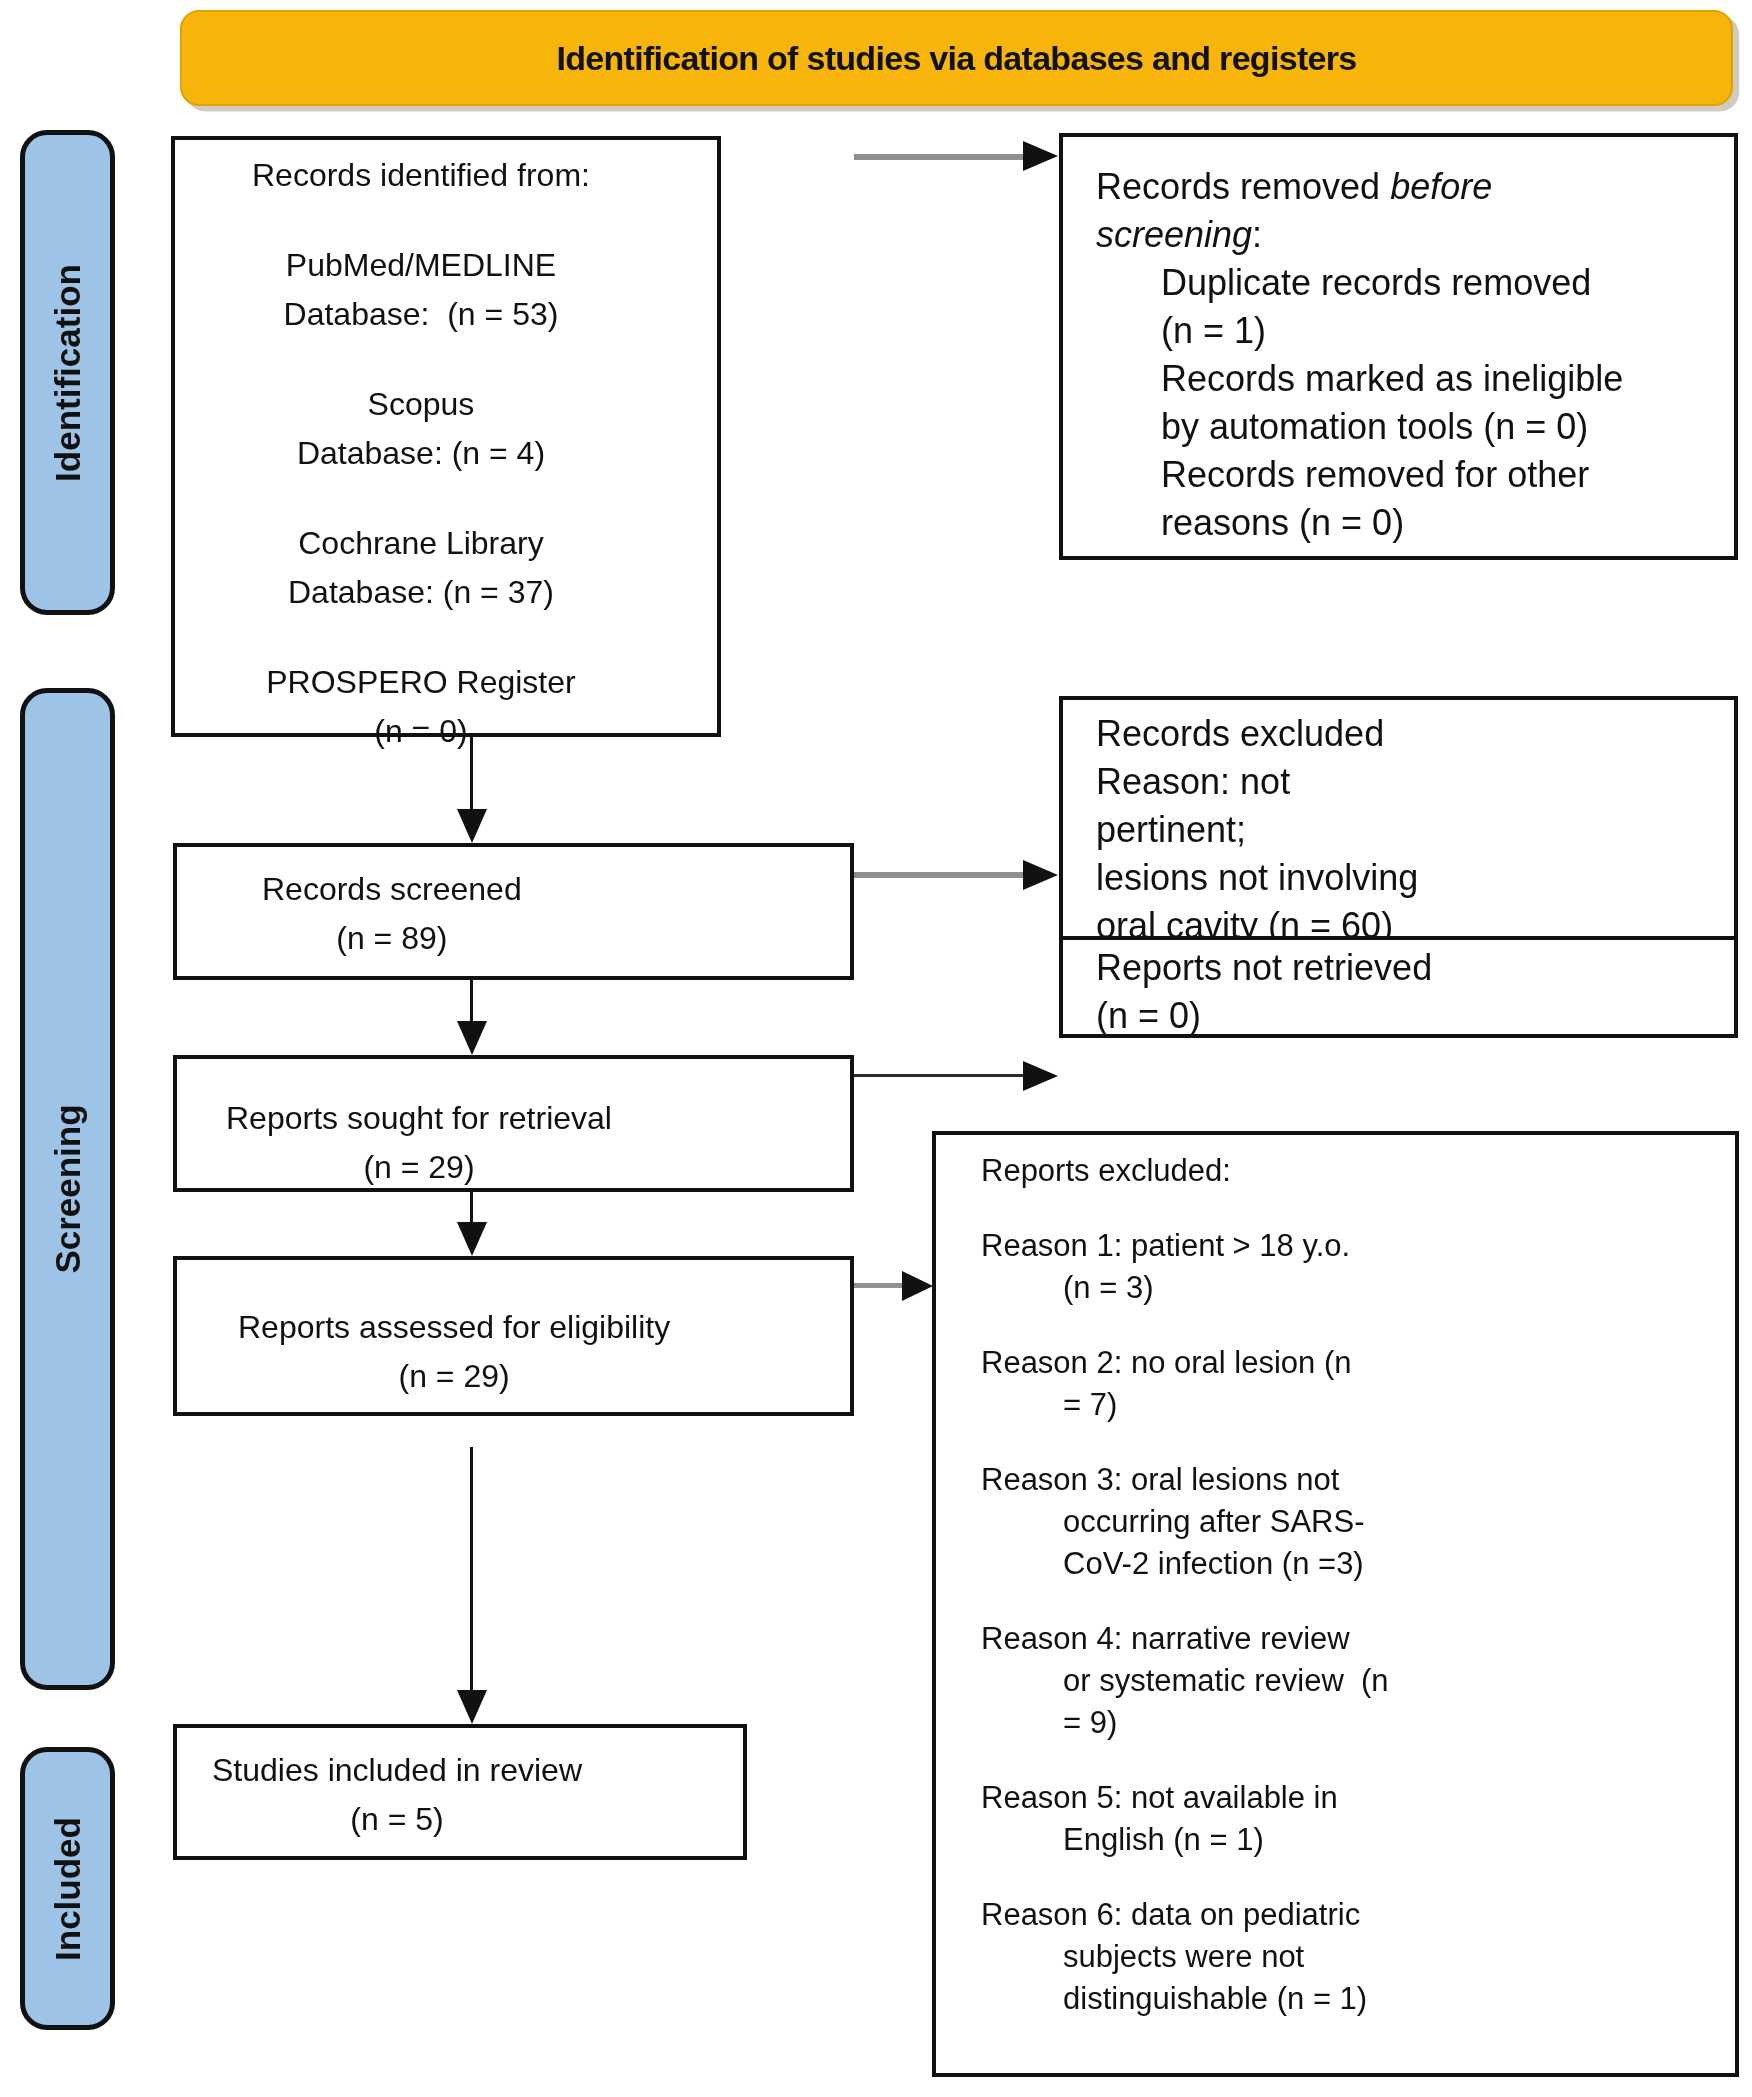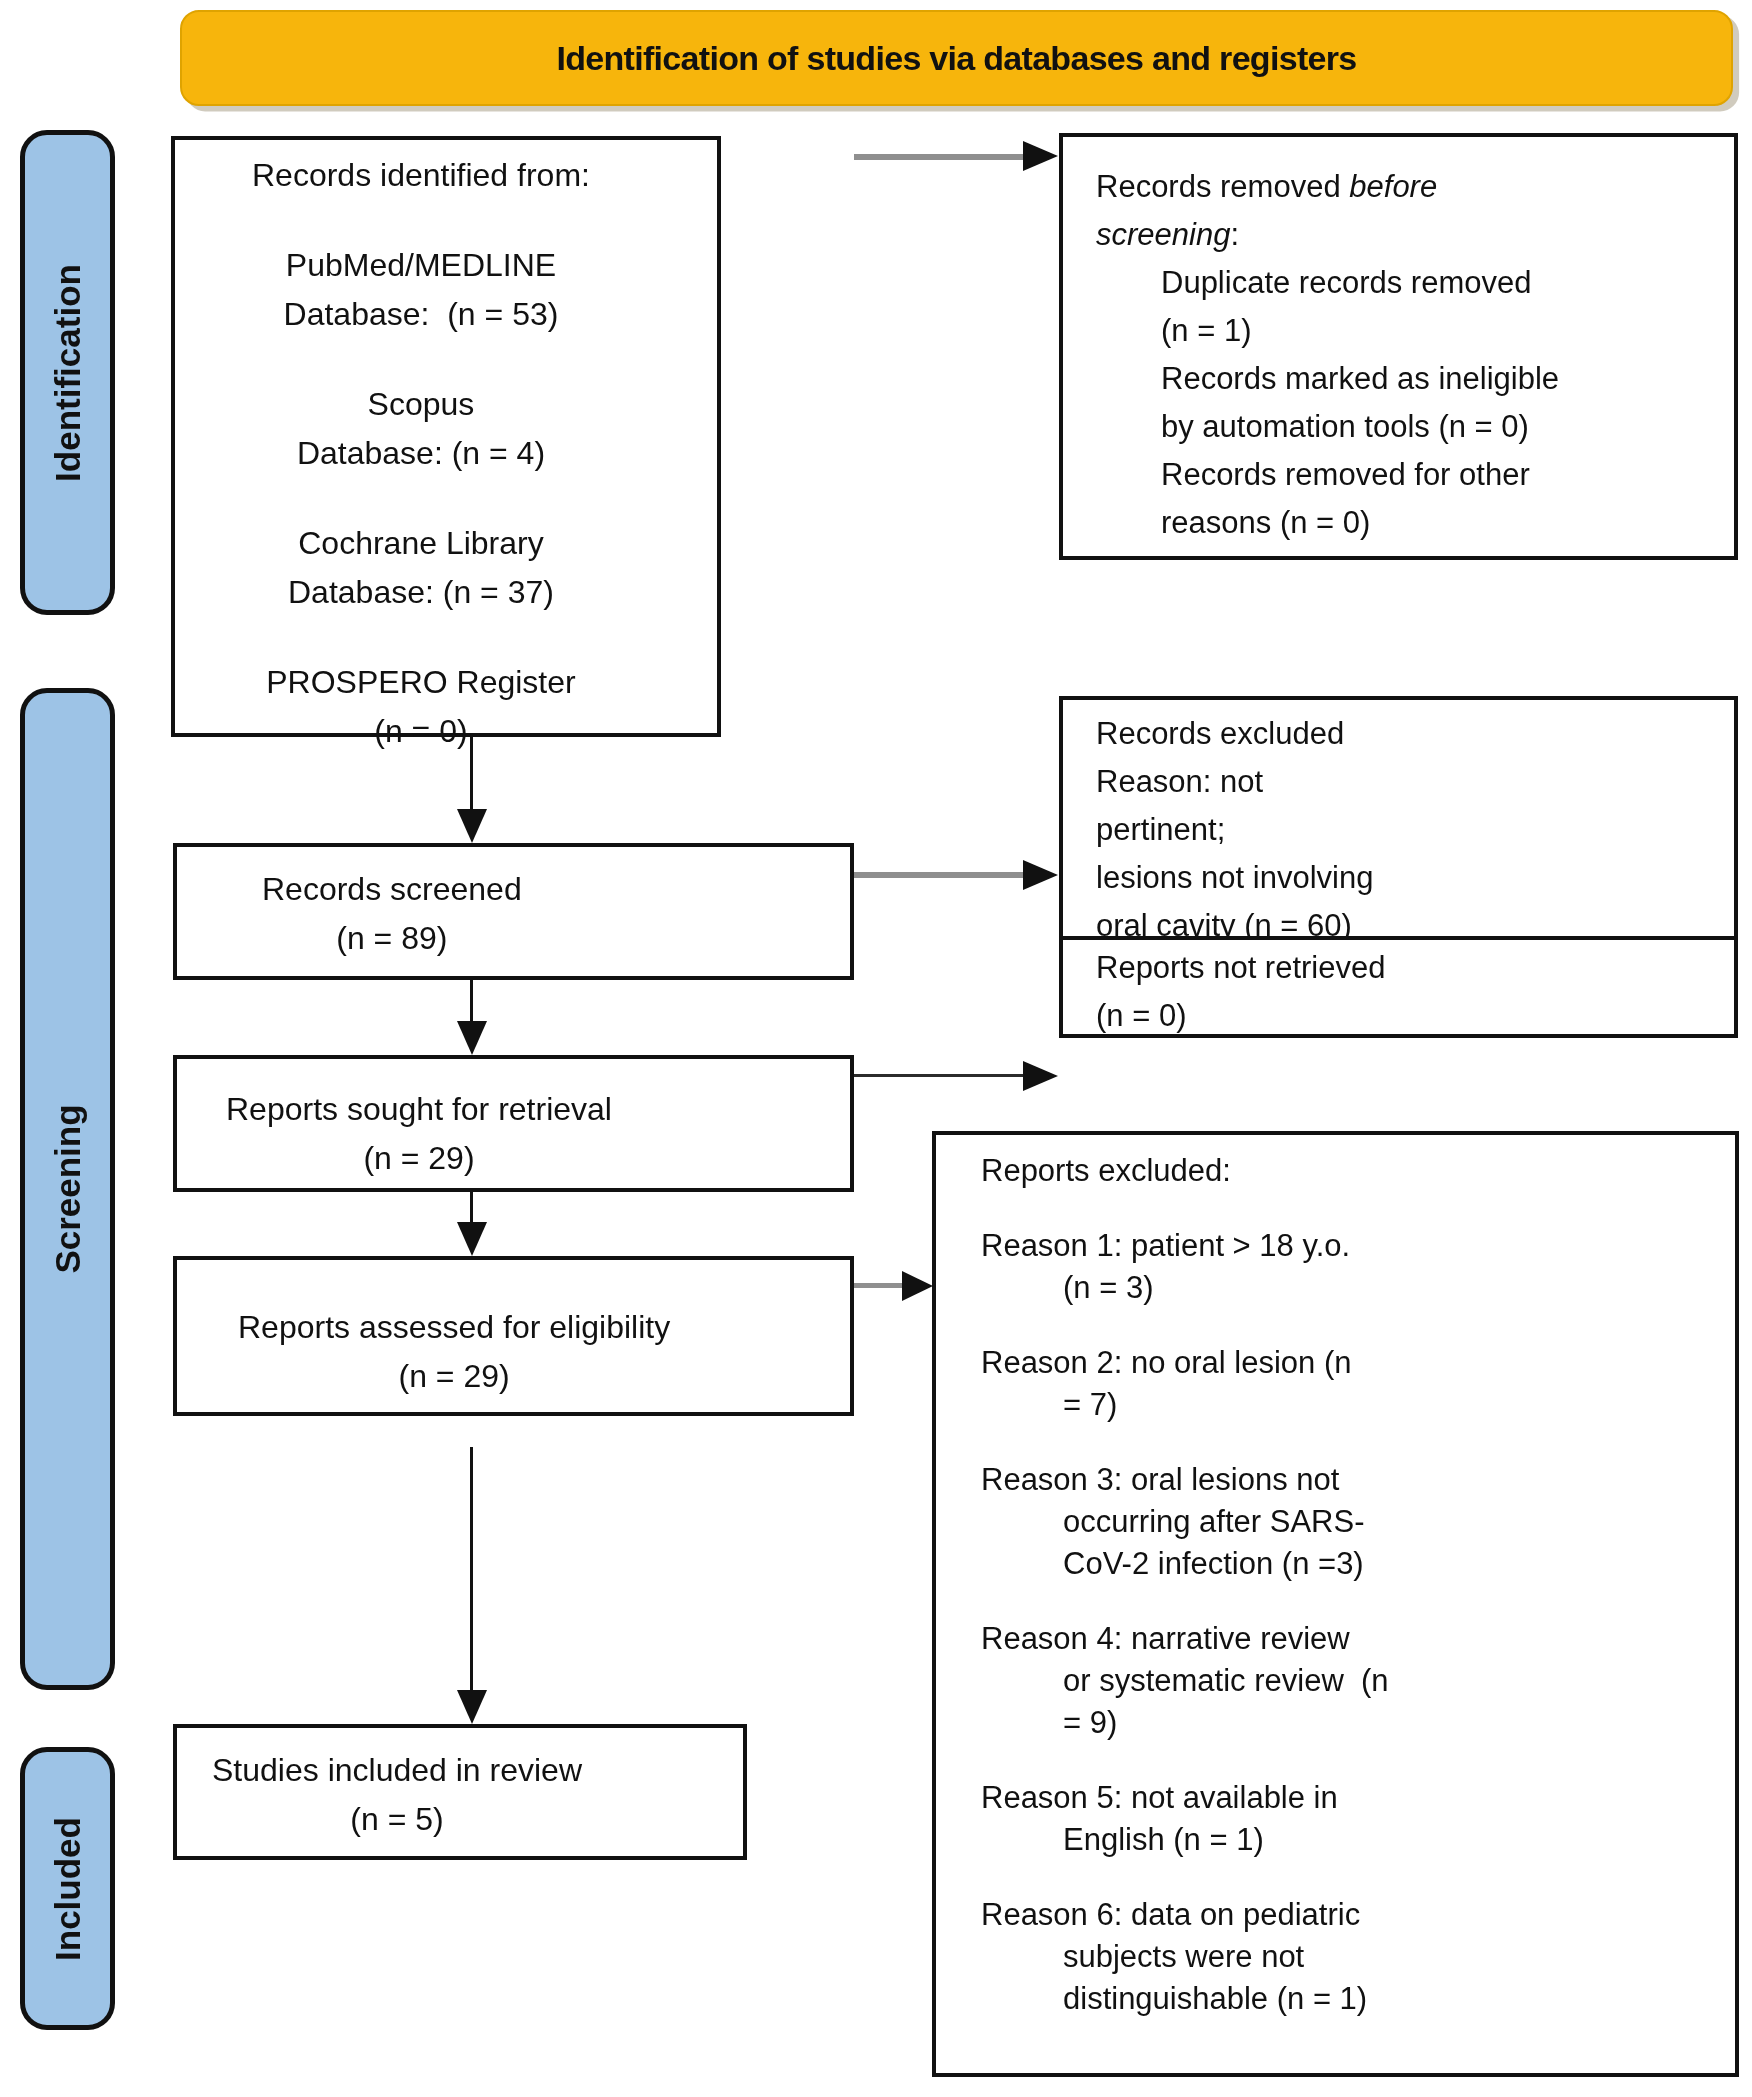--- a/index.html
+++ b/index.html
@@ -47,25 +47,25 @@
 
   .stack{display:table;}
   .ln{font-size:32px;line-height:49px;white-space:pre;}
   .ln.ctr{text-align:center;}
   .ln.blank{height:41px;line-height:41px;}
   .ln.ind1{padding-left:65px;}
   em{font-style:italic;}
 
   .b1 .stack{margin:11px 0 0 49px;}
   .b2 .stack{margin:17.7px 0 0 49px;}
-  .b3 .stack{margin:26px 0 0 49px;}
+  .b3 .stack{margin:35px 0 0 49px;}
   .b4 .stack{margin:43px 0 0 61px;}
   .b5 .stack{margin:17.7px 0 0 35px;}
 
-  .r1 .ln,.r2 .ln,.r3 .ln{font-size:31px;line-height:48px;}
+  .r1 .ln,.r2 .ln,.r3 .ln{font-size:36px;line-height:48px;}
   .r1 .stack{margin:26px 0 0 33px;}
   .r2 .stack{margin:9.5px 0 0 33px;}
   .r3 .stack{margin:4.1px 0 0 33px;}
   .r4 .stack{margin:15px 0 0 45px;}
   .r4 .ln{font-size:31px;line-height:42px;}
   .r4 .ln.blank{height:33px;line-height:33px;}
   .r4 .ln.ind1{padding-left:82px;}
 
   
   .vline{position:absolute;left:470px;width:3.4px;background:#111;}

